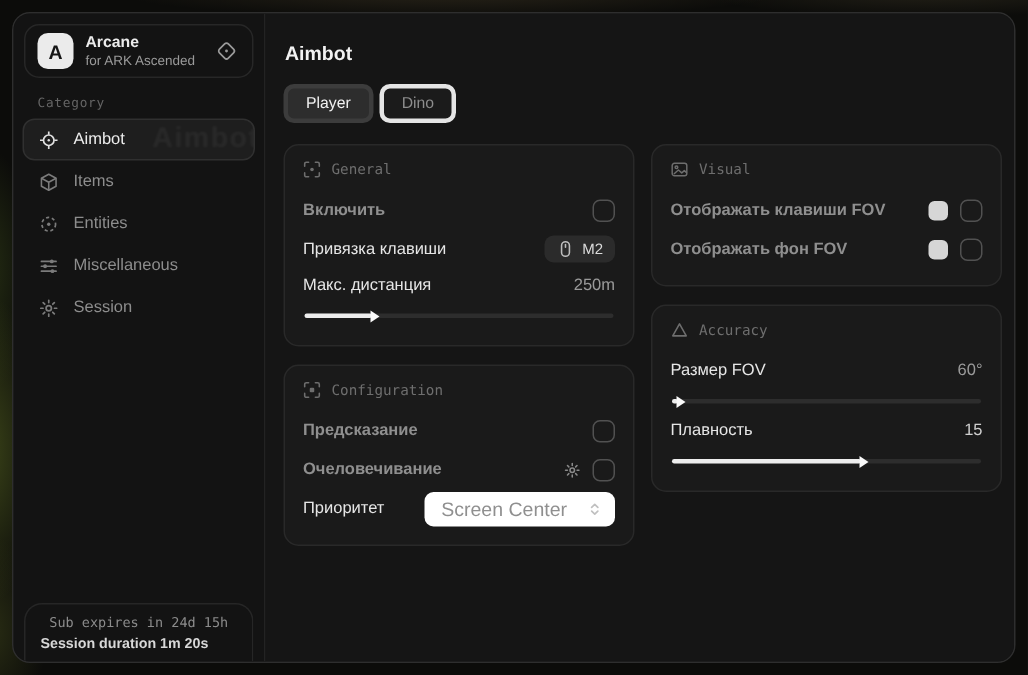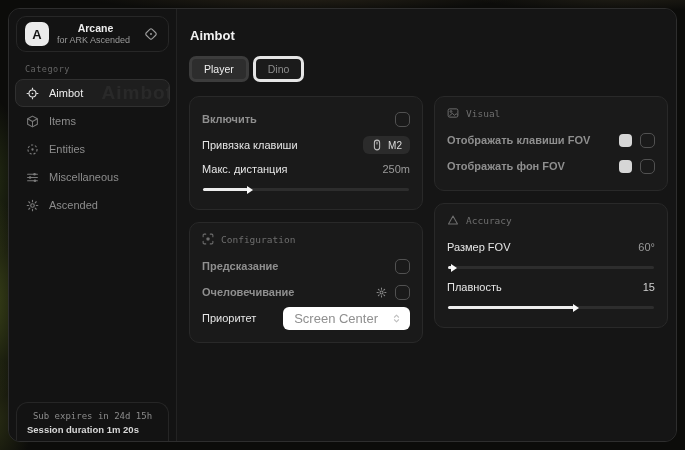--- a/index.html
+++ b/index.html
@@ -30,21 +30,21 @@
   .brand {
     display:flex; align-items:center; gap:8px;
     border:1px solid #272727; border-radius:10px; padding:5px 8px; margin:1px 1px 6px 1px;
   }
   .logo {
     width:24px; height:24px; border-radius:7px; background:#ebebeb;
     color:#161616; font-weight:bold; font-size:13px;
     display:flex; align-items:center; justify-content:center; flex:0 0 24px;
   }
   .brand-text { flex:1; line-height:1.2; }
-  .brand-name { font-size:10.5px; font-weight:bold; color:#ececec;text-align:center; }
+  .brand-name { font-size:10.5px; font-weight:bold; color:#ececec; }
   .brand-sub { font-size:9px; color:#9a9a9a; }
   .brand-action { color:#9a9a9a; display:flex; align-items:center; padding:2px; }
 
   .category {
     font-family:"DejaVu Sans Mono", monospace; font-size:8.5px; color:#656565;
     letter-spacing:.5px; margin:6px 0 5px 10px;
   }
 
   .nav { display:flex; flex-direction:column; }
   .nav-item {
@@ -197,21 +197,21 @@
         <span>Miscellaneous</span>
       </div>
 
       <div class="nav-item">
         <span class="nicon">
           <svg width="13" height="13" viewBox="0 0 16 16" fill="none" stroke="currentColor" stroke-width="1.4" stroke-linecap="round">
             <circle cx="8" cy="8" r="2.2"></circle>
             <path d="M8 1.5V3.3 M8 12.7V14.5 M1.5 8H3.3 M12.7 8H14.5 M3.4 3.4L4.7 4.7 M11.3 11.3L12.6 12.6 M12.6 3.4L11.3 4.7 M4.7 11.3L3.4 12.6"></path>
           </svg>
         </span>
-        <span>Ascended</span>
+        <span>Session</span>
       </div>
 
     </div>
 
     <div class="sidebar-spacer"></div>
 
     <div class="sidebar-footer">
       <div class="sub-line">Sub expires in 24d 15h</div>
       <div class="sess-line">Session duration 1m 20s</div>
     </div>
@@ -225,20 +225,29 @@
     <div class="tabs">
       <div class="tab selected">Player</div>
       <div class="tab">Dino</div>
     </div>
 
     <div class="columns">
 
       <div class="col">
 
         <div class="card">
+          <div class="card-head">
+            <span>
+              <svg width="12" height="12" viewBox="0 0 16 16" fill="none" stroke="currentColor" stroke-width="1.4" stroke-linecap="round">
+                <path d="M1.5 5V3A1.5 1.5 0 0 1 3 1.5H5 M11 1.5H13A1.5 1.5 0 0 1 14.5 3V5 M14.5 11V13A1.5 1.5 0 0 1 13 14.5H11 M5 14.5H3A1.5 1.5 0 0 1 1.5 13V11"></path>
+                <circle cx="8" cy="8" r="1.6" fill="currentColor" stroke="none"></circle>
+              </svg>
+            </span>
+            <span>General</span>
+          </div>
 
           <div class="row">
             <span class="rlabel muted">Включить</span>
             <span class="checkbox"></span>
           </div>
 
           <div class="row">
             <span class="rlabel">Привязка клавиши</span>
             <span class="keybind">
               <span class="kicon">

